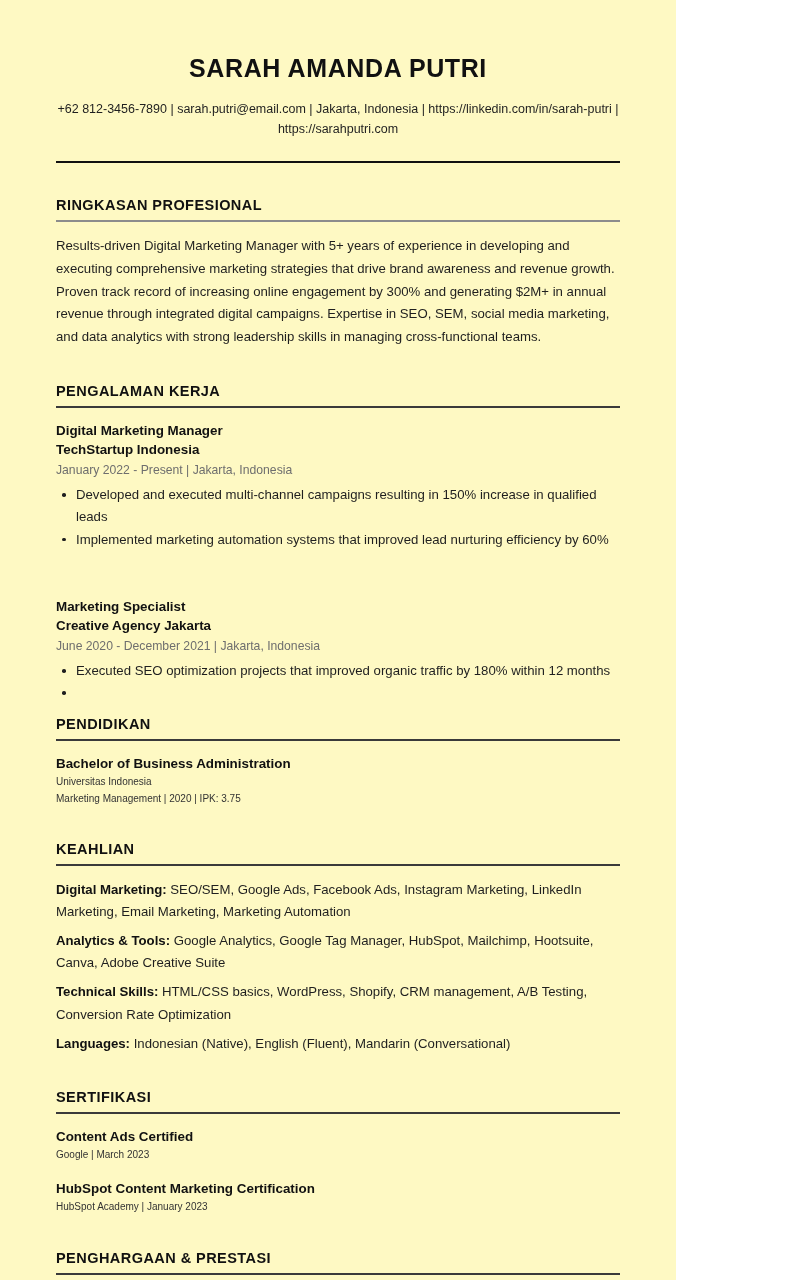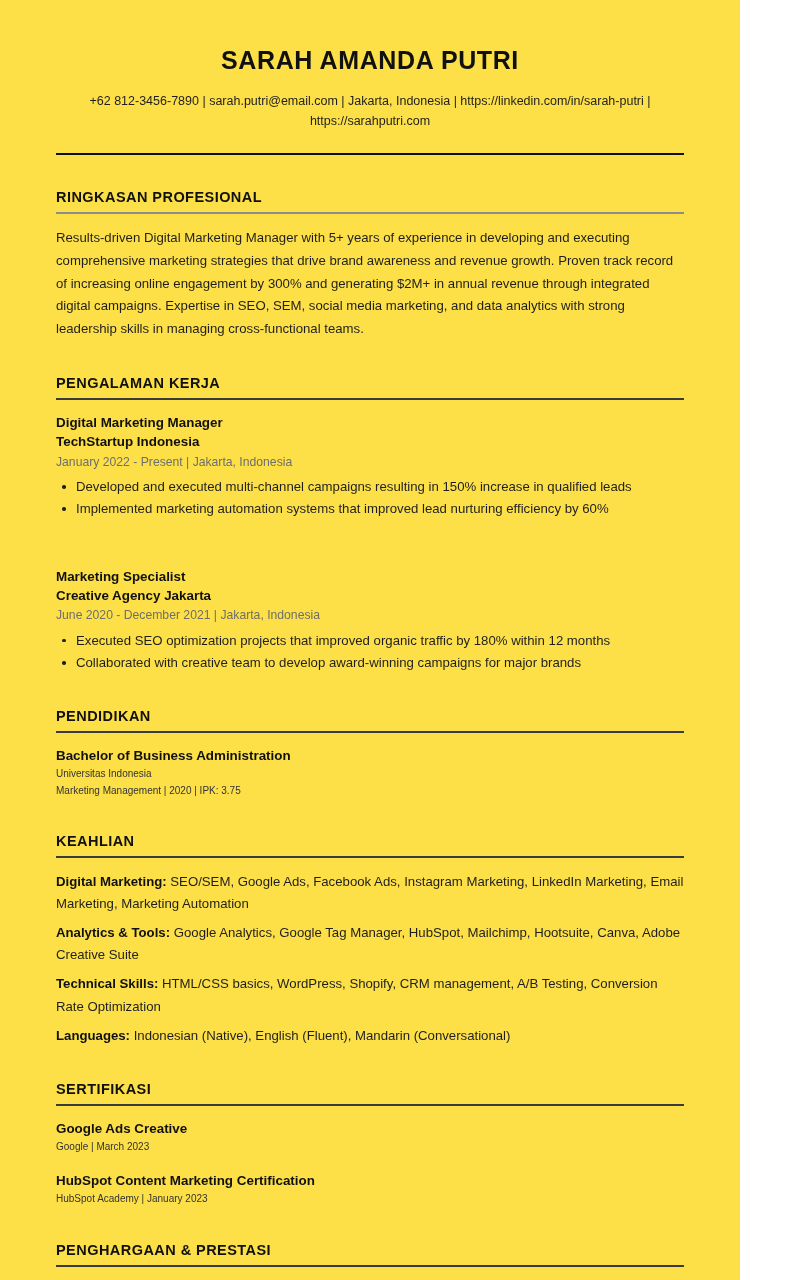--- a/index.html
+++ b/index.html
@@ -8,27 +8,27 @@
     background: #ffffff;
   }
   body {
     width: 790px;
     height: 1280px;
     font-family: "Liberation Sans", sans-serif;
     color: #1a1a1a;
     -webkit-font-smoothing: antialiased;
   }
   .page {
-    width: 740px;
+    width: 676px;
     height: 1280px;
     box-sizing: border-box;
-    padding: 0 56px;
+    padding: 8px 56px;
     position: relative;
     overflow: hidden;
-    background: #fde047;
+    background: #fef9c3;
   }
 
   
   .resume-header {
     padding-top: 46px;
     text-align: center;
   }
   .candidate-name {
     font-size: 25px;
     font-weight: bold;
@@ -195,21 +195,21 @@
         <li><span class="bullet-dot"></span><span>Implemented marketing automation systems that improved lead nurturing efficiency by 60%</span></li>
       </ul>
     </div>
 
     <div class="job">
       <div class="job-title">Marketing Specialist</div>
       <div class="job-company">Creative Agency Jakarta</div>
       <div class="job-meta">June 2020 - December 2021 | Jakarta, Indonesia</div>
       <ul class="bullets">
         <li><span class="bullet-dot"></span><span>Executed SEO optimization projects that improved organic traffic by 180% within 12 months</span></li>
-        <li><span class="bullet-dot"></span><span>Collaborated with creative team to develop award-winning campaigns for major brands</span></li>
+        <li><span class="bullet-dot"></span></li>
       </ul>
     </div>
   </div>
 
   <div class="section">
     <div class="section-title">PENDIDIKAN</div>
     <hr class="section-rule dark">
     <div class="entry">
       <div class="entry-title">Bachelor of Business Administration</div>
       <div class="entry-line">Universitas Indonesia</div>
@@ -232,21 +232,21 @@
     </div>
     <div class="skill-row">
       <span class="skill-label">Languages:</span><span class="skill-values"> Indonesian (Native), English (Fluent), Mandarin (Conversational)</span>
     </div>
   </div>
 
   <div class="section">
     <div class="section-title">SERTIFIKASI</div>
     <hr class="section-rule dark">
     <div class="entry">
-      <div class="entry-title">Google Ads Creative</div>
+      <div class="entry-title">Content Ads Certified</div>
       <div class="entry-line">Google | March 2023</div>
     </div>
     <div class="entry">
       <div class="entry-title">HubSpot Content Marketing Certification</div>
       <div class="entry-line">HubSpot Academy | January 2023</div>
     </div>
   </div>
 
   <div class="section">
     <div class="section-title">PENGHARGAAN &amp; PRESTASI</div>

